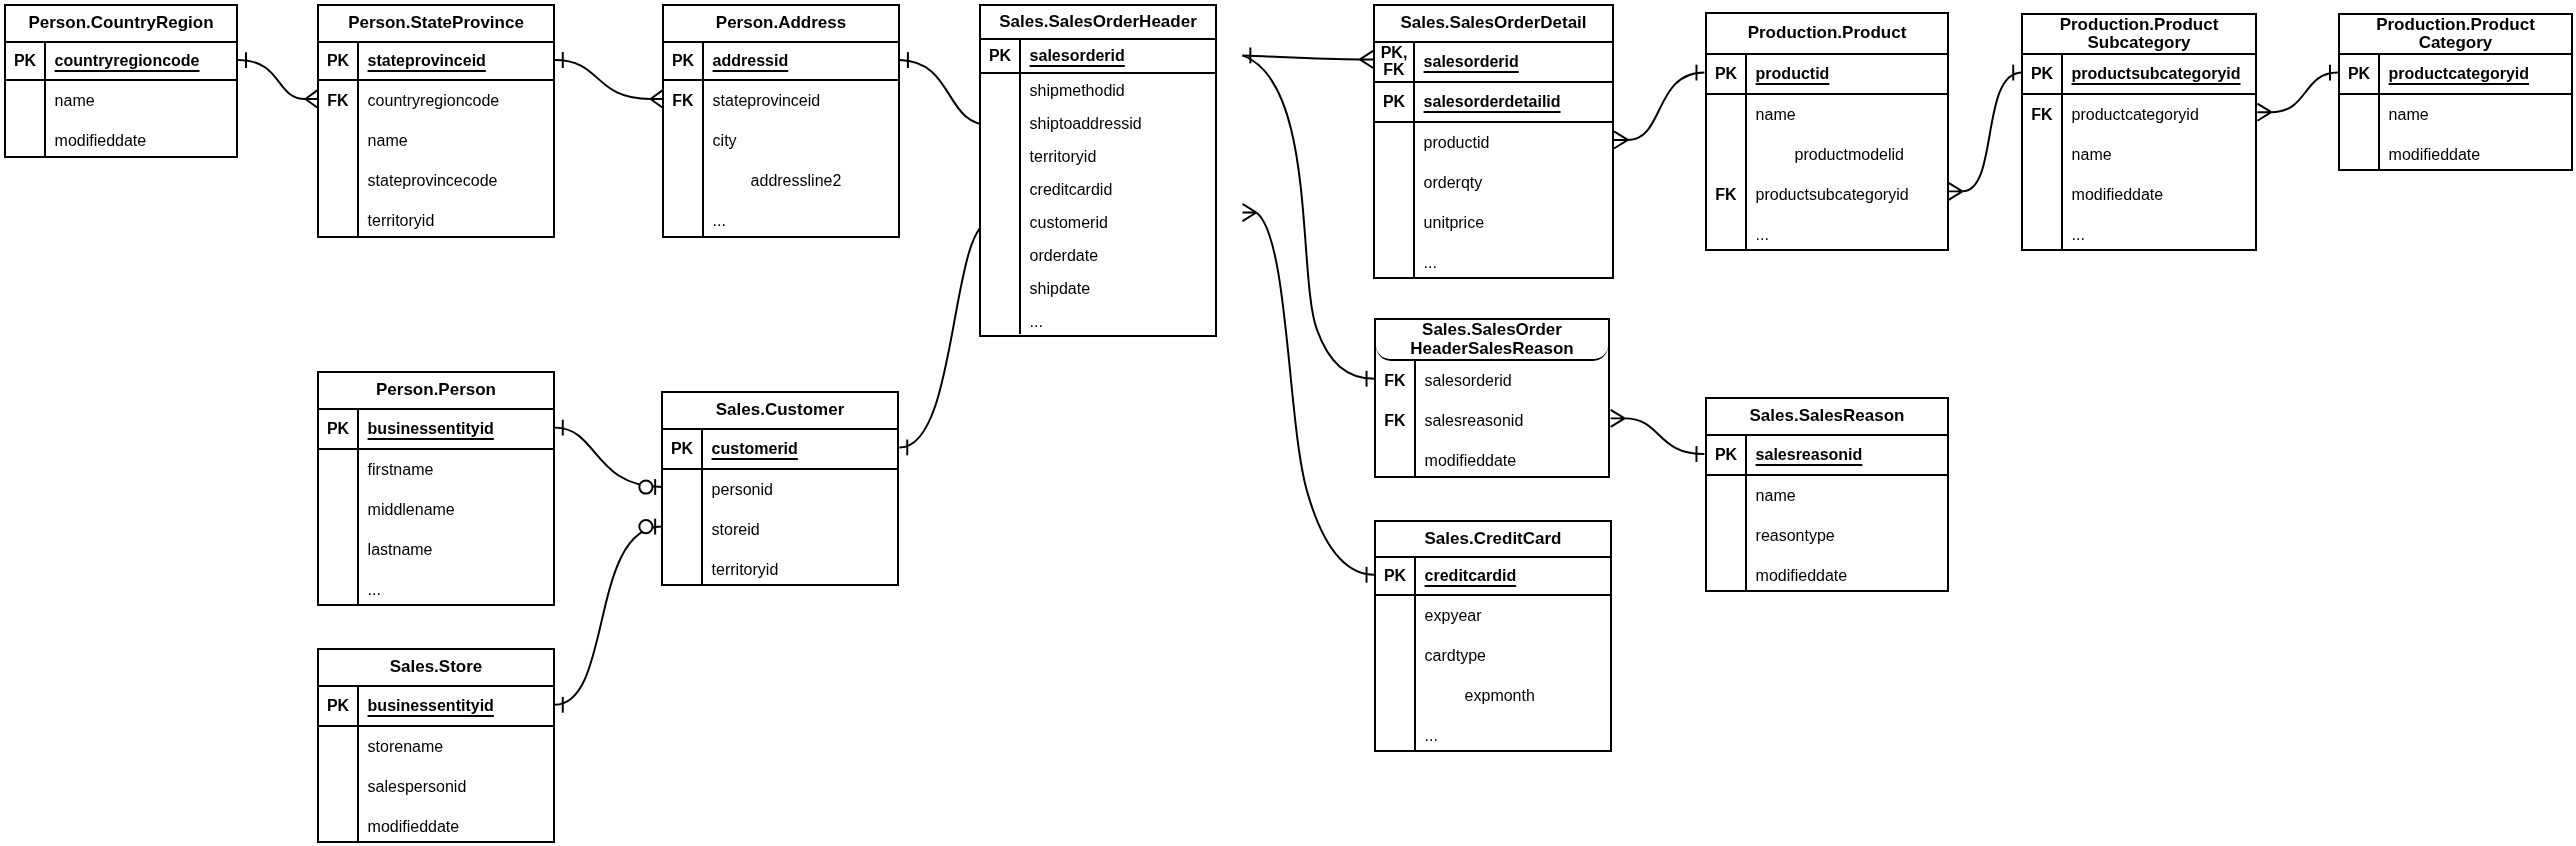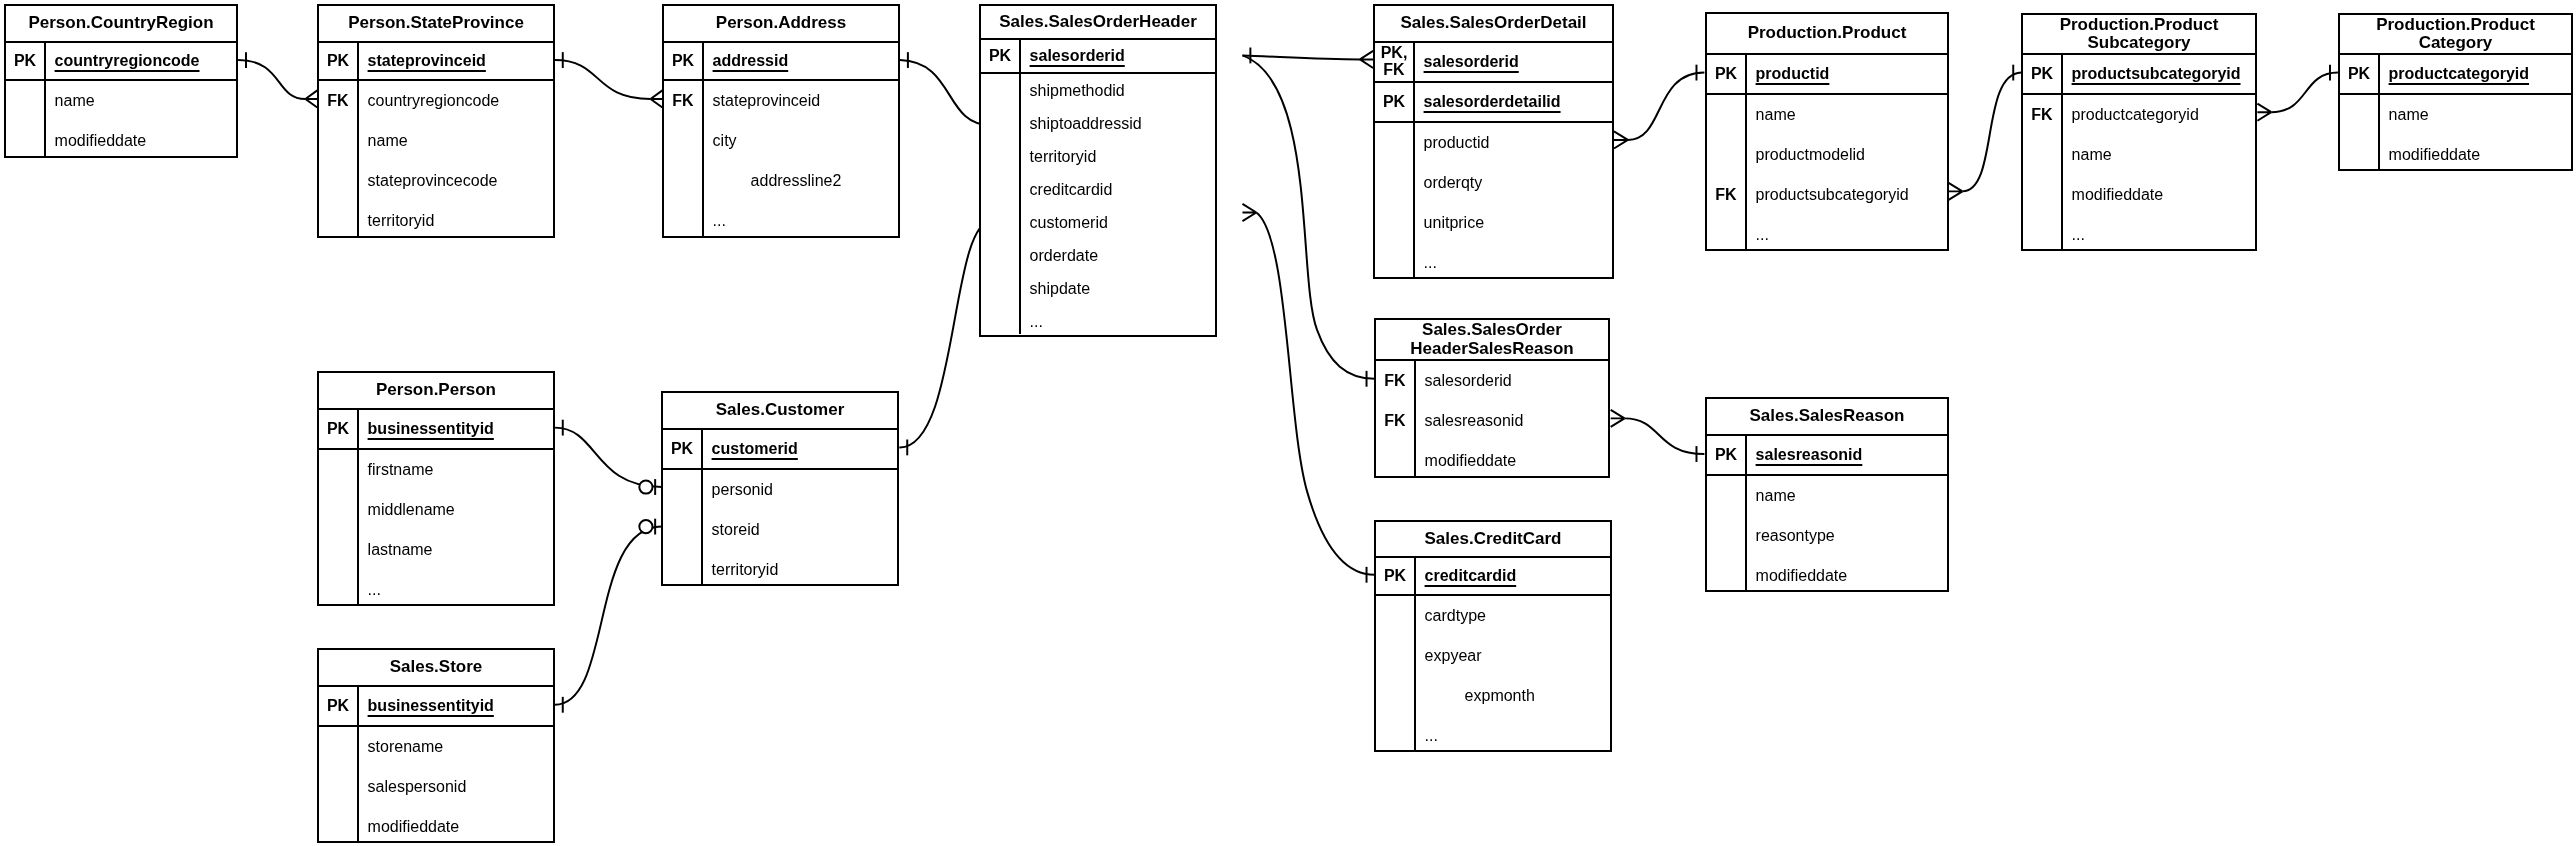--- a/index.html
+++ b/index.html
@@ -268,21 +268,21 @@
     <div class="tbl" style="left: 1705px; top: 12px; width: 244px; height: 239px;">
       <div class="tbl-title" style="height: 41px;">Production.Product</div>
       <div class="row sep" style="height: 40px;">
         <div class="key">PK</div>
         <div class="field pk">productid</div>
       </div>
       <div class="row" style="height: 40px;">
         <div class="key"></div>
         <div class="field">name</div>
       </div>
-      <div class="row" style="height: 40px;">
+      <div class="row" style="height: 40px; padding-left: 39px;">
         <div class="key"></div>
         <div class="field">productmodelid</div>
       </div>
       <div class="row" style="height: 40px;">
         <div class="key">FK</div>
         <div class="field">productsubcategoryid</div>
       </div>
       <div class="row" style="height: 40px;">
         <div class="key"></div>
         <div class="field">...</div>
@@ -389,21 +389,21 @@
         <div class="key"></div>
         <div class="field">salespersonid</div>
       </div>
       <div class="row" style="height: 40px;">
         <div class="key"></div>
         <div class="field">modifieddate</div>
       </div>
       <div class="vline" style="top: 37px; height: 154px;"></div>
     </div>
     <div class="tbl" style="left: 1374px; top: 318px; width: 236px; height: 160px;">
-      <div class="tbl-title" style="height: 41px;">Sales.SalesOrder
+      <div class="tbl-title" style="height: 41px; border-radius: 15px;">Sales.SalesOrder
 HeaderSalesReason</div>
       <div class="row" style="height: 40px;">
         <div class="key">FK</div>
         <div class="field">salesorderid</div>
       </div>
       <div class="row" style="height: 40px;">
         <div class="key">FK</div>
         <div class="field">salesreasonid</div>
       </div>
       <div class="row" style="height: 40px;">
@@ -433,25 +433,25 @@
       <div class="vline" style="top: 37px; height: 154px;"></div>
     </div>
     <div class="tbl" style="left: 1374px; top: 520px; width: 238px; height: 232px;">
       <div class="tbl-title" style="height: 36px;">Sales.CreditCard</div>
       <div class="row sep" style="height: 38px;">
         <div class="key">PK</div>
         <div class="field pk">creditcardid</div>
       </div>
       <div class="row" style="height: 40px;">
         <div class="key"></div>
+        <div class="field">expyear</div>
+      </div>
+      <div class="row" style="height: 40px;">
+        <div class="key"></div>
         <div class="field">cardtype</div>
-      </div>
-      <div class="row" style="height: 40px;">
-        <div class="key"></div>
-        <div class="field">expyear</div>
       </div>
       <div class="row" style="height: 40px; margin-left: 40px;">
         <div class="key"></div>
         <div class="field">expmonth</div>
       </div>
       <div class="row" style="height: 40px;">
         <div class="key"></div>
         <div class="field">...</div>
       </div>
       <div class="vline" style="top: 36px; height: 193px;"></div>

